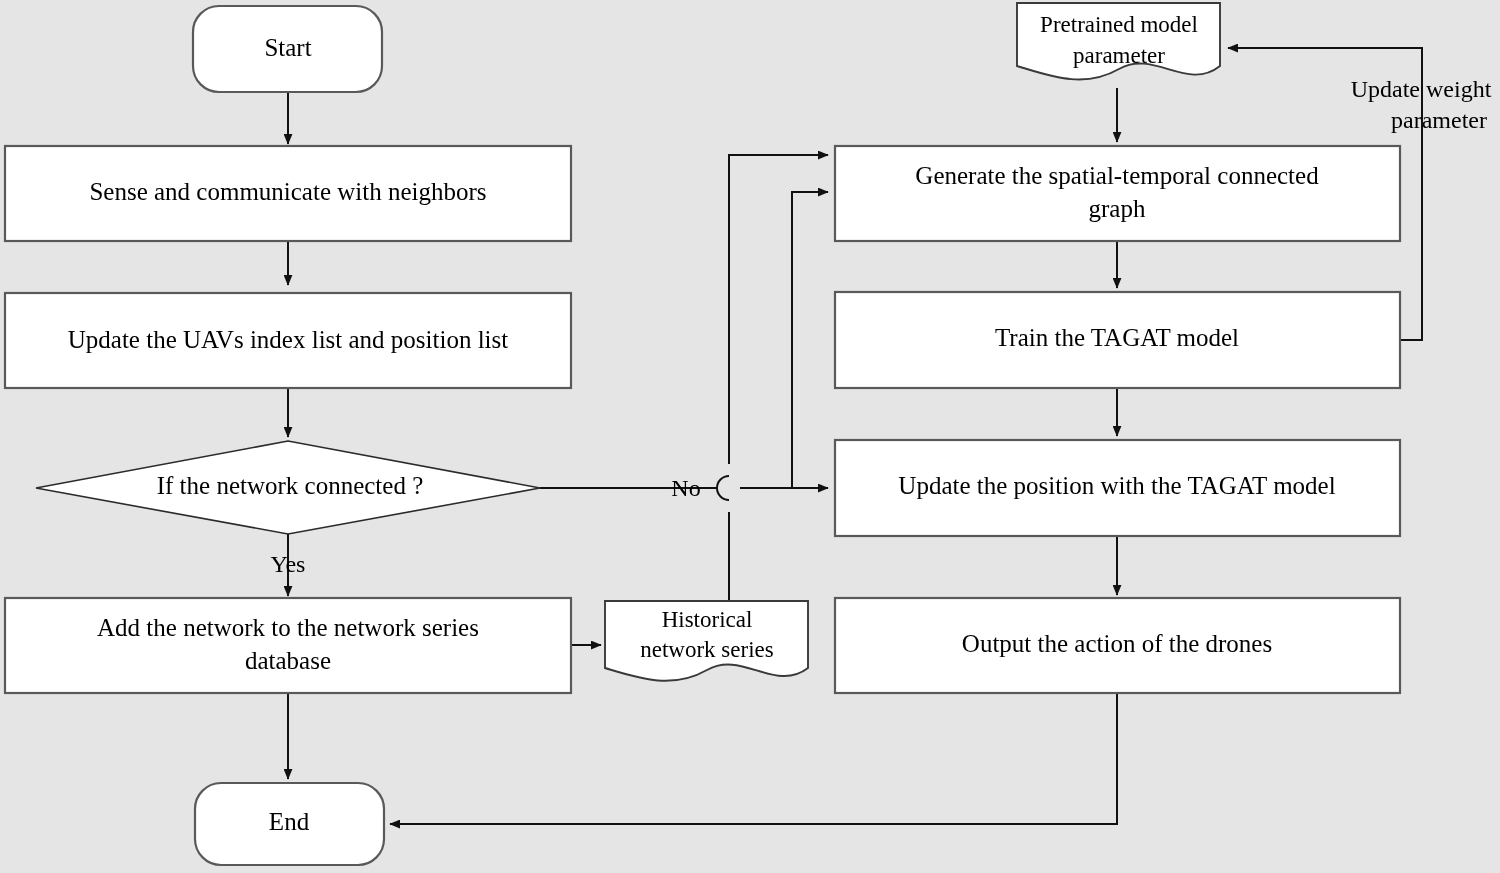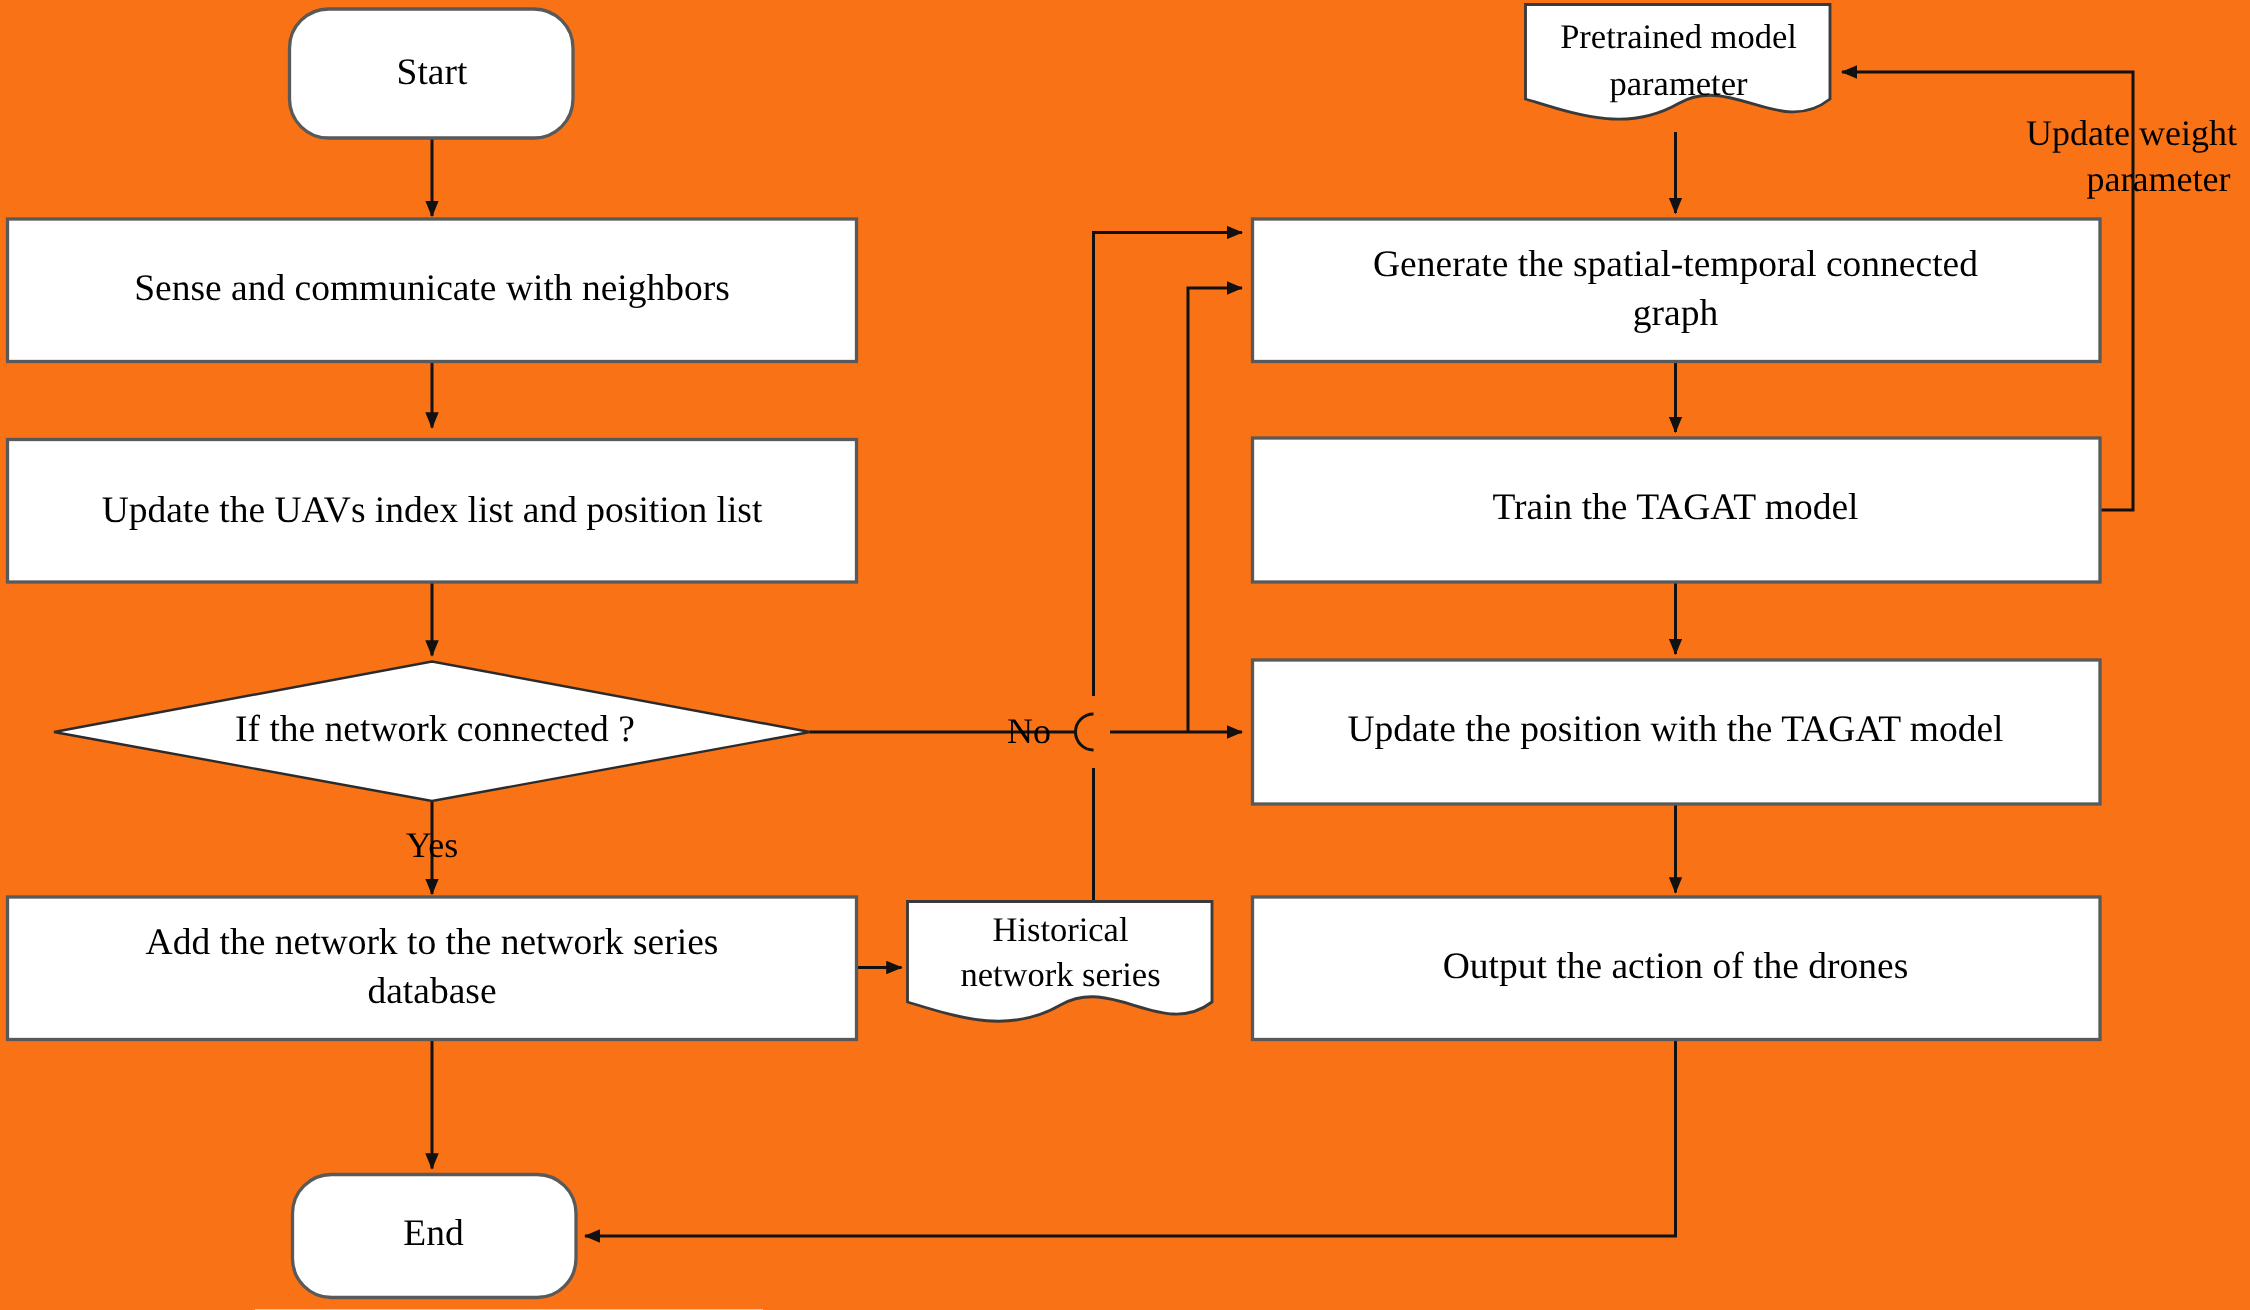--- a/index.html
+++ b/index.html
@@ -8,21 +8,21 @@
     padding: 0;
     background: #ffffff;
   }
   body {
     font-family: "Liberation Serif", "DejaVu Serif", serif;
   }
   #flow-root {
     position: relative;
     width: 1500px;
     height: 873px;
-    background: #f97316;
+    background: #e5e5e5;
     overflow: hidden;
   }
   svg.flow-svg {
     position: absolute;
     top: 0;
     left: 0;
     width: 1500px;
     height: 873px;
     display: block;
   }

